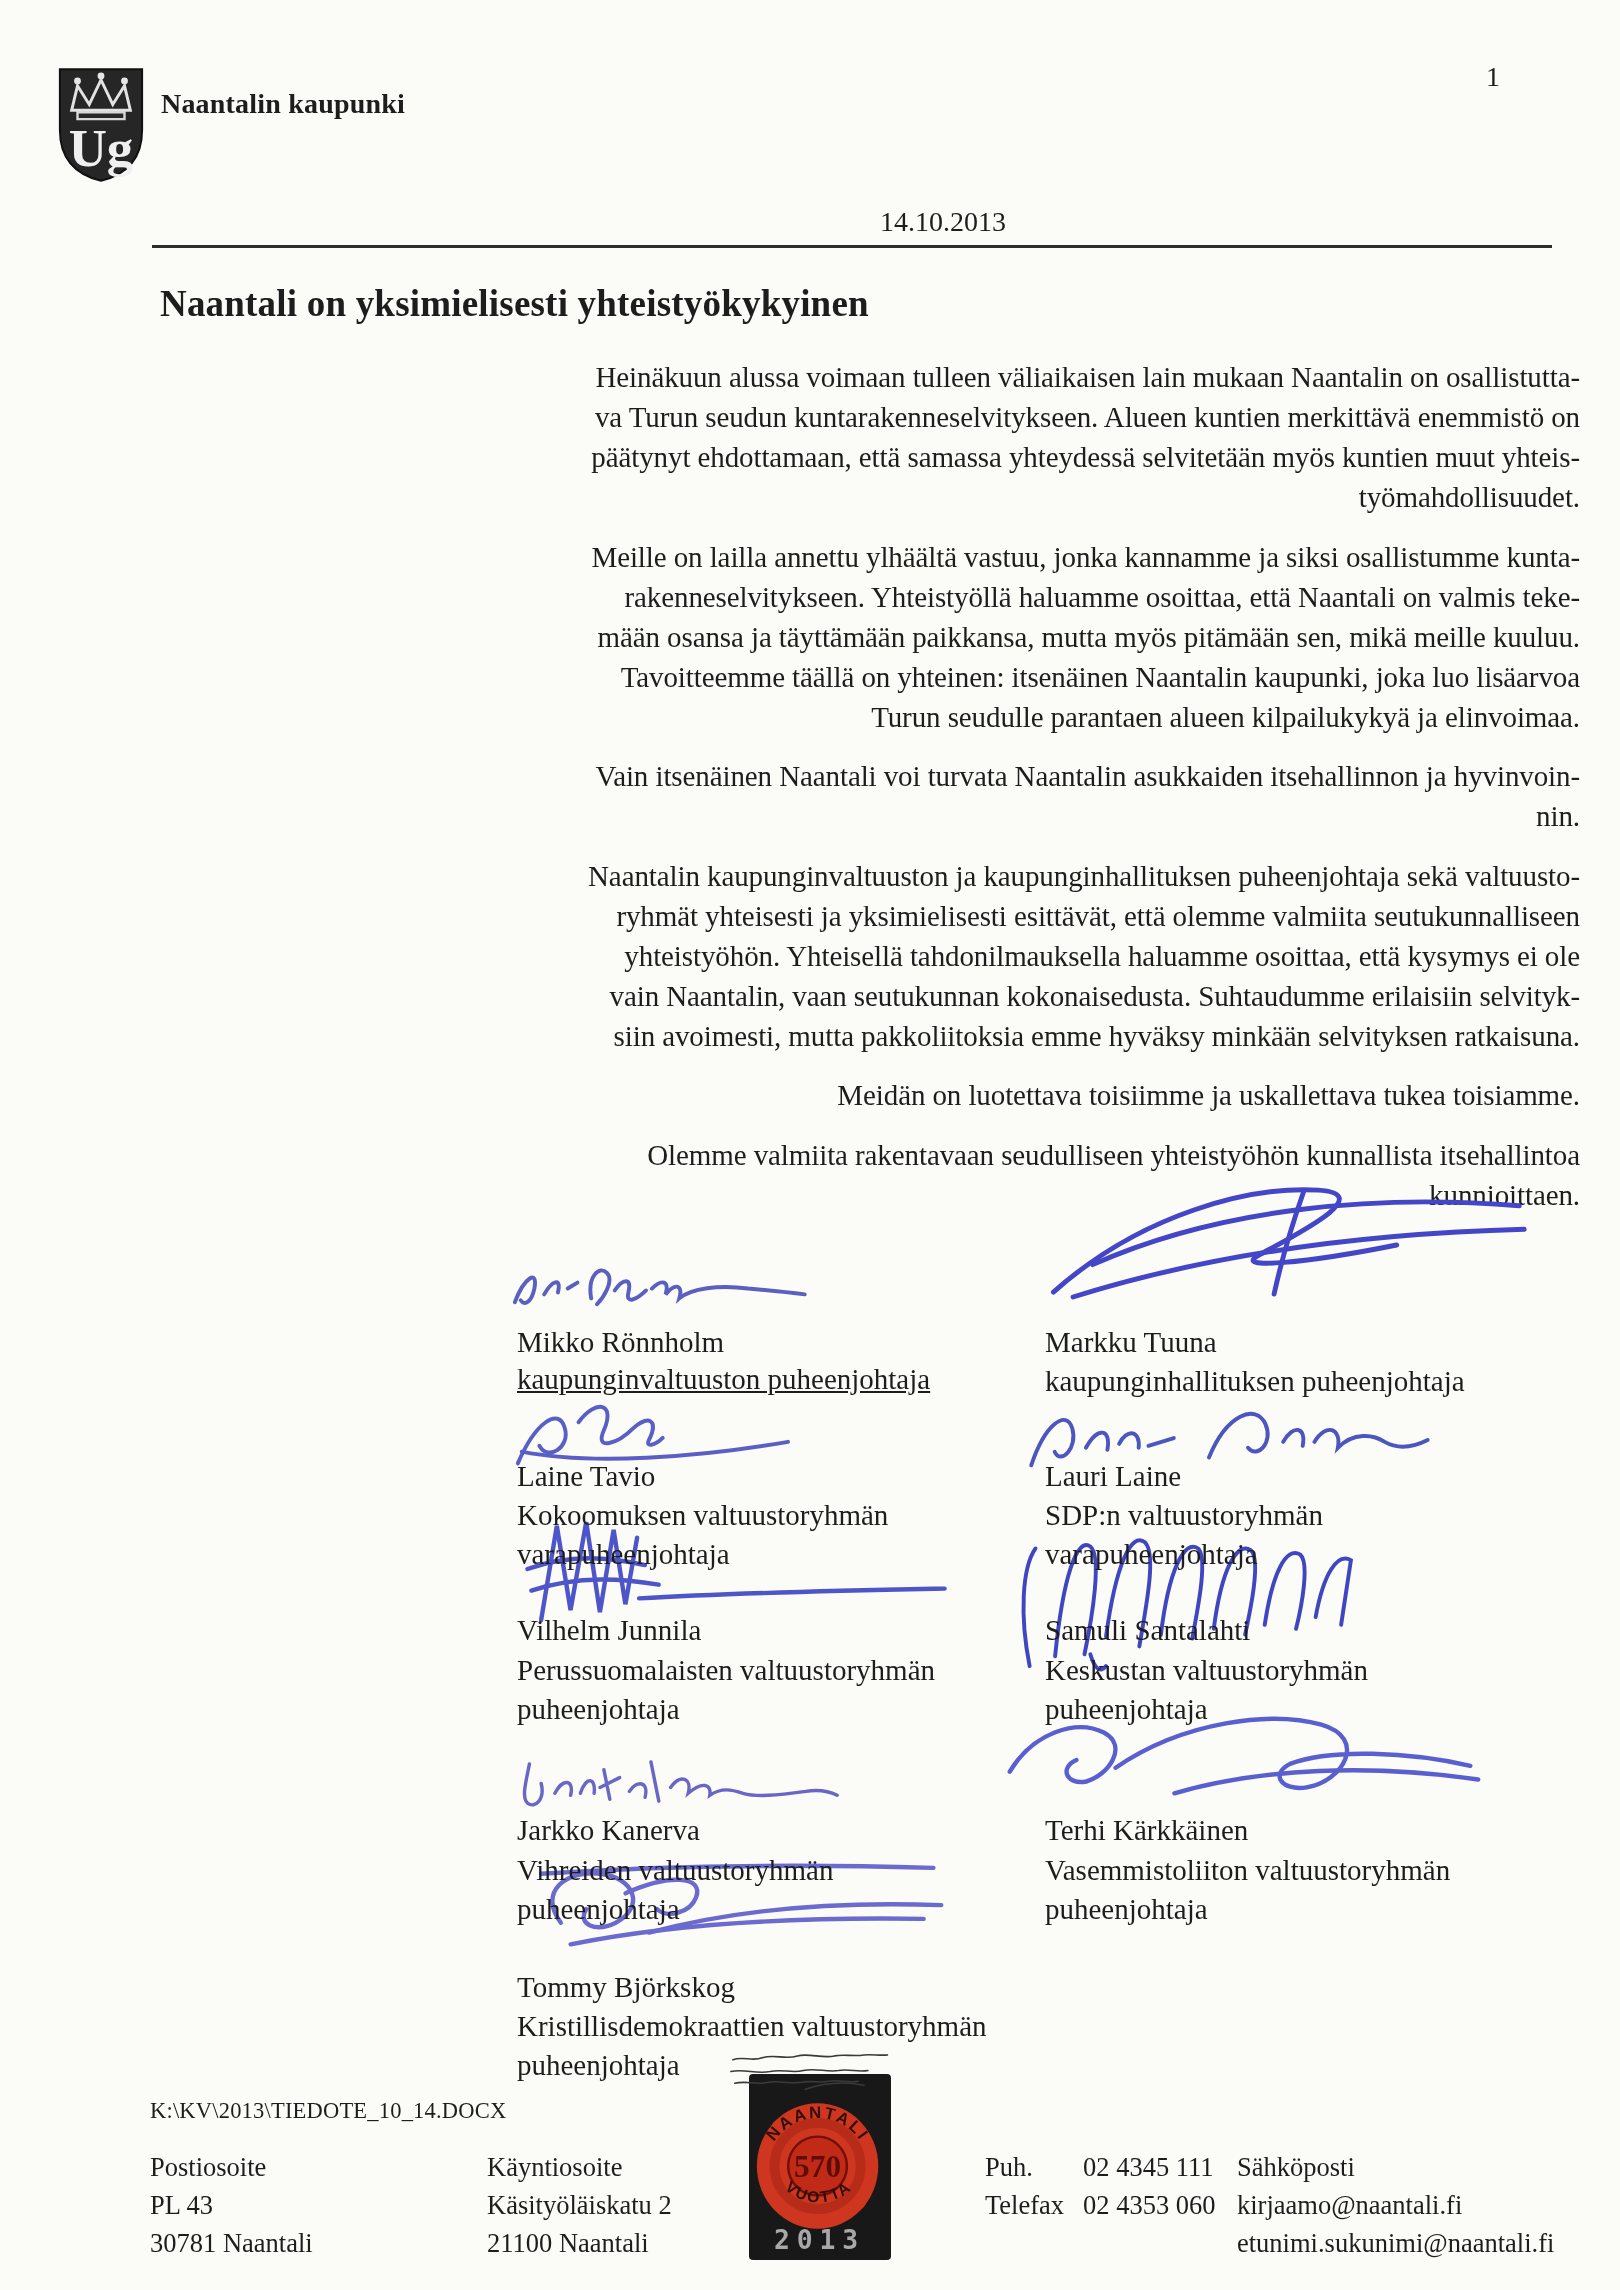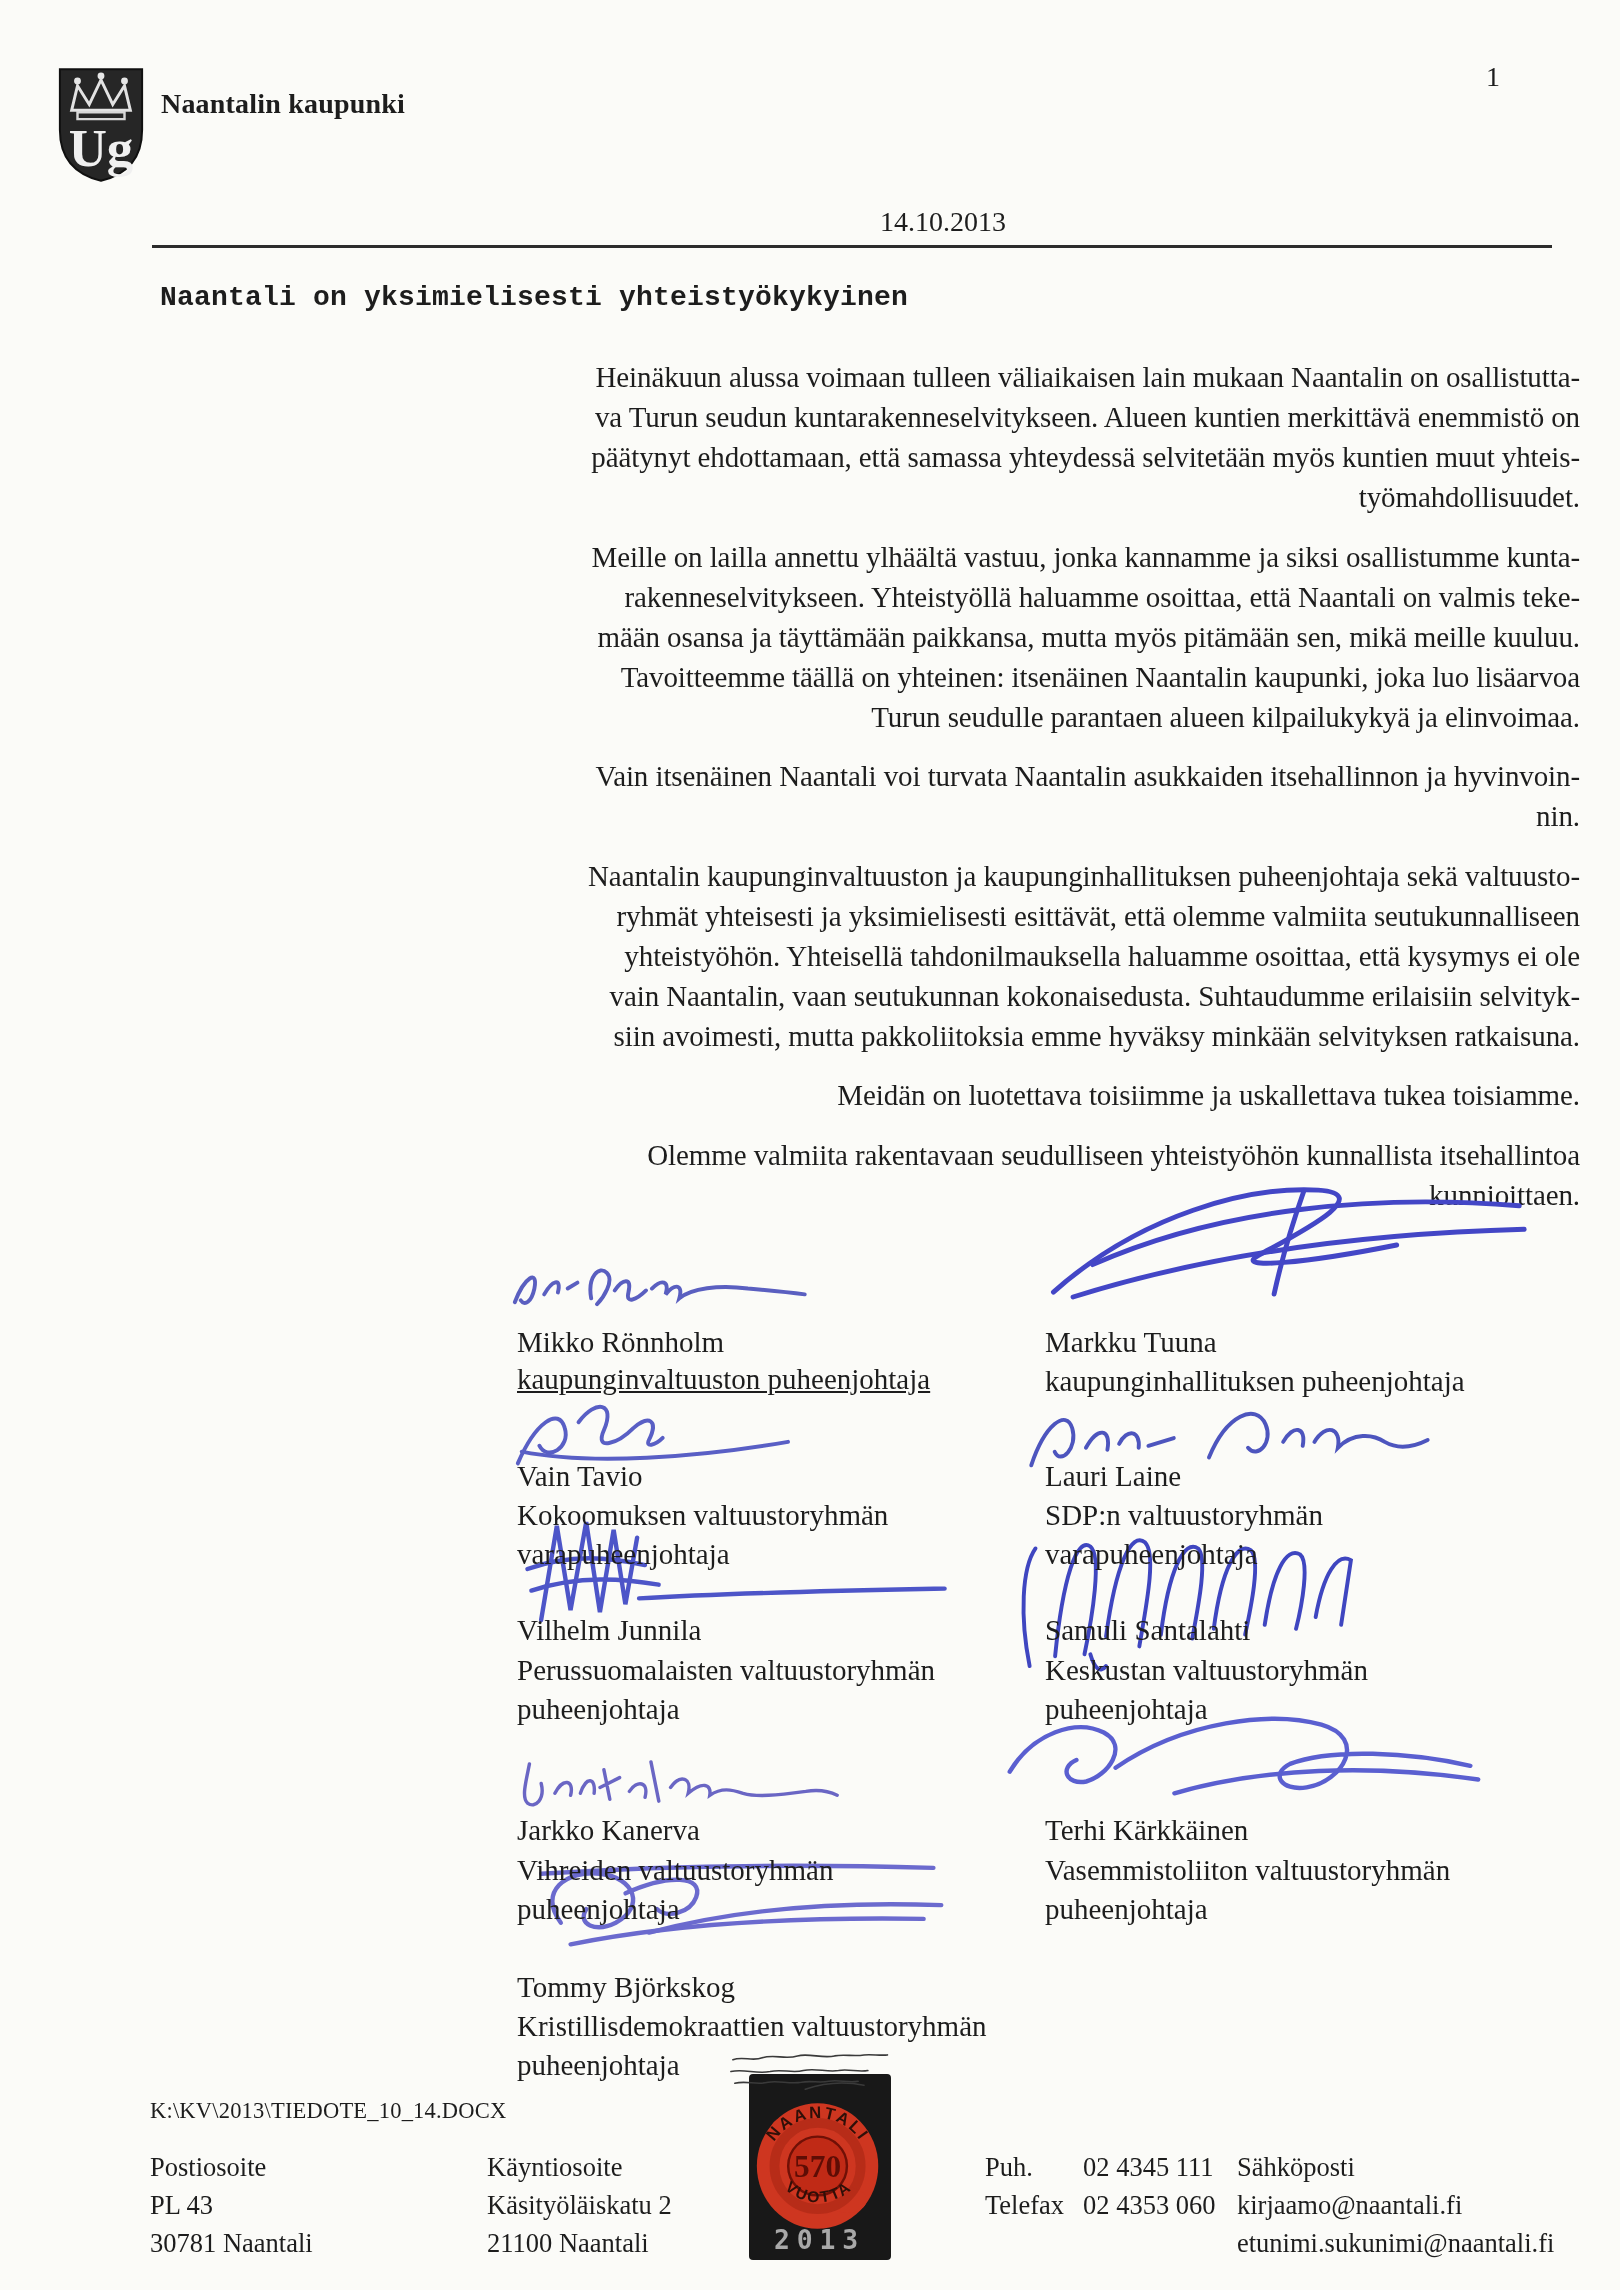--- a/index.html
+++ b/index.html
@@ -7,21 +7,21 @@
     position:relative;width:1620px;height:2291px;margin:0 auto;
     background:#fbfbf8;color:#1d1d1d;
     font-family:"Liberation Serif","DejaVu Serif",serif;
     overflow:hidden;
   }
   .abs{position:absolute;}
   .org-name{font-size:28px;font-weight:bold;letter-spacing:0.2px;}
   .page-number{font-size:28px;}
   .doc-date{font-size:28px;}
   .header-rule{height:2.9px;background:#2c2c2c;}
-  .doc-title{font-size:28px;font-weight:bold;letter-spacing:0.2px;font-family:Liberation Mono, monospace;}
+  .doc-title{font-size:37px;font-weight:bold;letter-spacing:0.2px;}
   .body-col{width:1063px;text-align:right;}
   .para{white-space:pre-line;font-size:29px;line-height:40px;margin:0 0 19.6px 0;letter-spacing:-0.1px;}
   .sig-name{font-size:29px;line-height:39px;}
   .sig-role{font-size:29px;line-height:39px;white-space:pre-line;}
   .sig-svg{overflow:visible;}
   .file-ref{font-size:22.5px;letter-spacing:0.2px;}
   .f-label{font-size:26.5px;line-height:38px;}
   .f-lines{font-size:26.5px;line-height:38px;white-space:pre-line;}
   .phone-row{display:flex;font-size:26.5px;line-height:38px;}
   .phone-row .p-label{width:98px;flex:0 0 auto;}
@@ -156,21 +156,21 @@
       <path d="M150,74 C240,50 340,42 448,46"></path>
       <path d="M70,86 C180,64 300,58 430,60"></path>
     </g>
   </svg>
 
   <div class="abs sig-name" style="left:517px;top:1323px;">Mikko Rönnholm</div>
   <div class="abs sig-role" style="left:517px;top:1360px;text-decoration:underline;">kaupunginvaltuuston puheenjohtaja</div>
   <div class="abs sig-name" style="left:1045px;top:1323px;">Markku Tuuna</div>
   <div class="abs sig-role" style="left:1045px;top:1362px;">kaupunginhallituksen puheenjohtaja</div>
 
-  <div class="abs sig-name" style="left:517px;top:1457px;">Vain Tavio</div>
+  <div class="abs sig-name" style="left:517px;top:1457px;">Laine Tavio</div>
   <div class="abs sig-role" style="left:517px;top:1496px;">Kokoomuksen valtuustoryhmän
 varapuheenjohtaja</div>
   <div class="abs sig-name" style="left:1045px;top:1457px;">Lauri Laine</div>
   <div class="abs sig-role" style="left:1045px;top:1496px;">SDP:n valtuustoryhmän
 varapuheenjohtaja</div>
 
   <div class="abs sig-name" style="left:517px;top:1611px;">Vilhelm Junnila</div>
   <div class="abs sig-role" style="left:517px;top:1651px;">Perussuomalaisten valtuustoryhmän
 puheenjohtaja</div>
   <div class="abs sig-name" style="left:1045px;top:1611px;">Samuli Santalahti</div>

